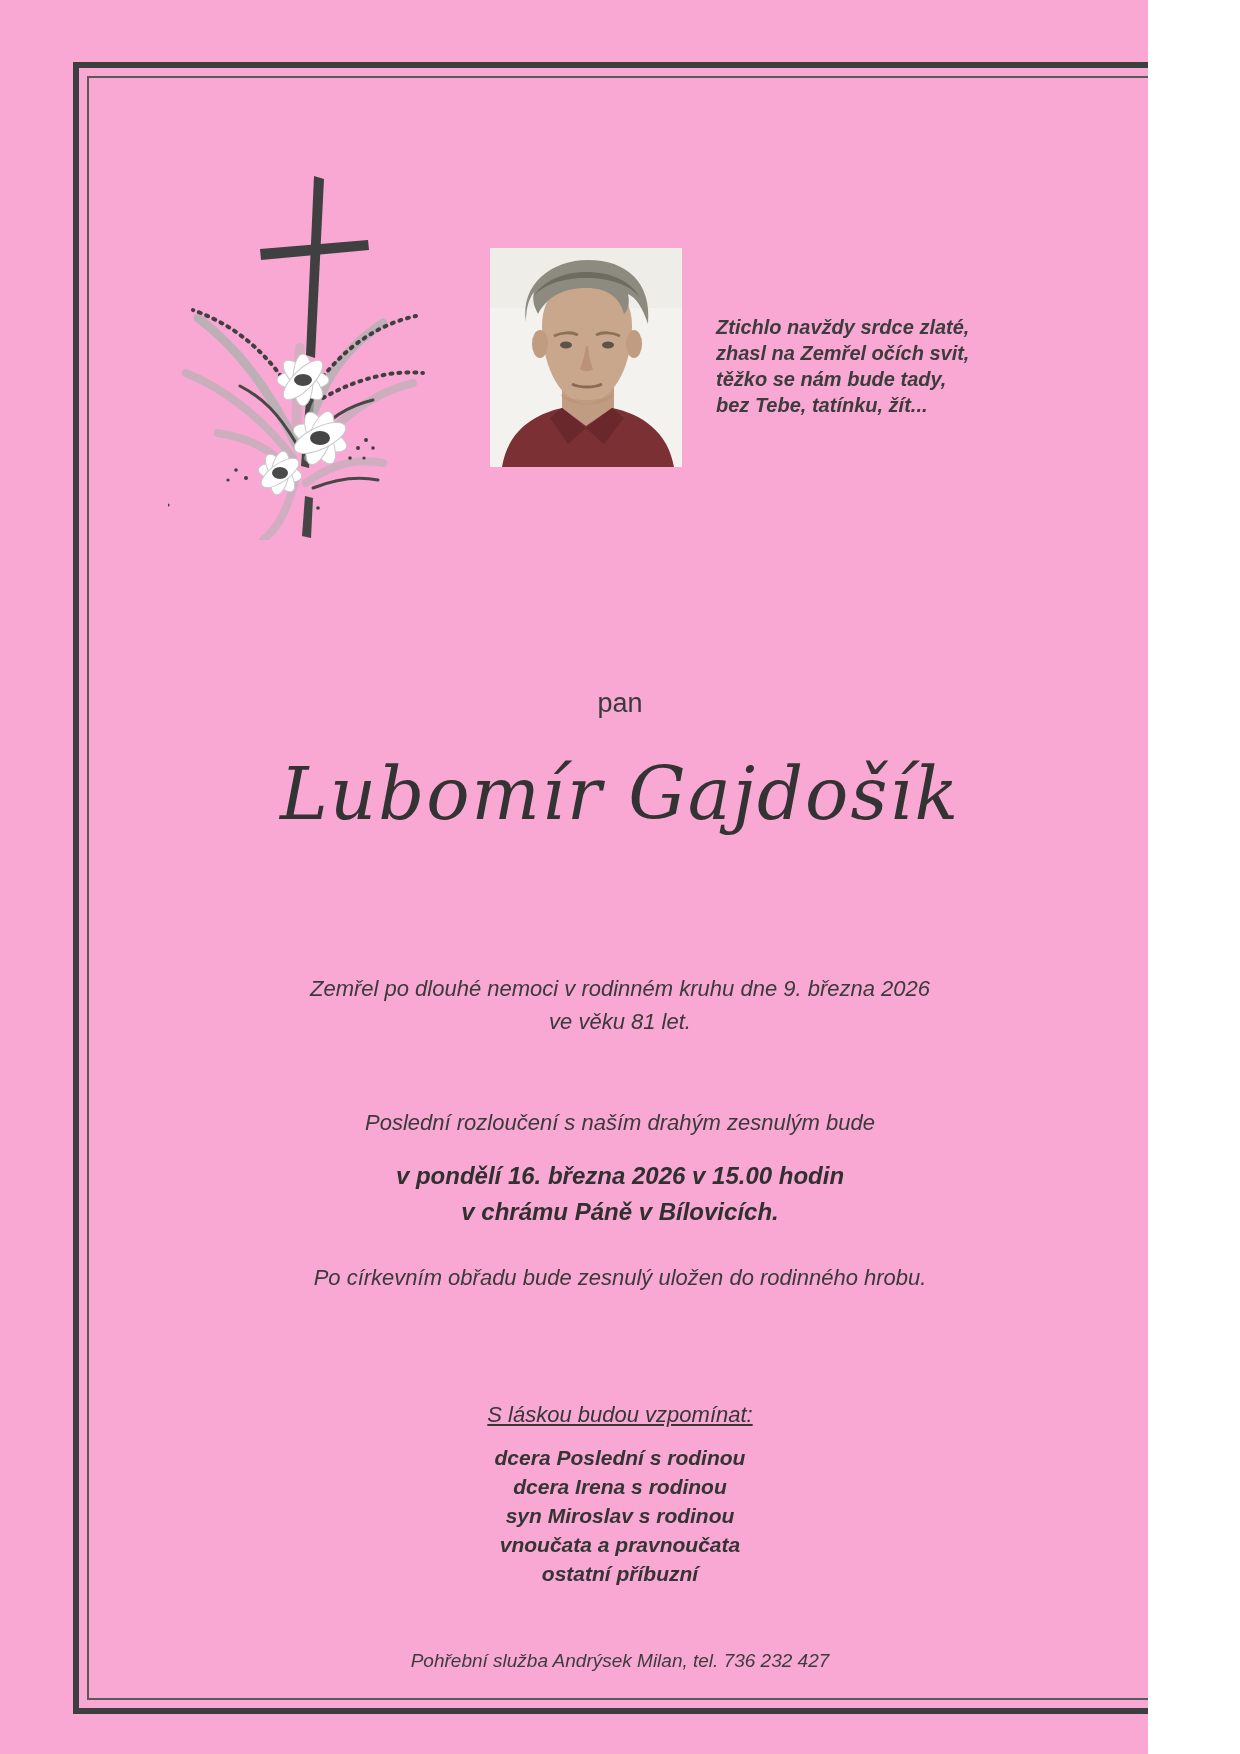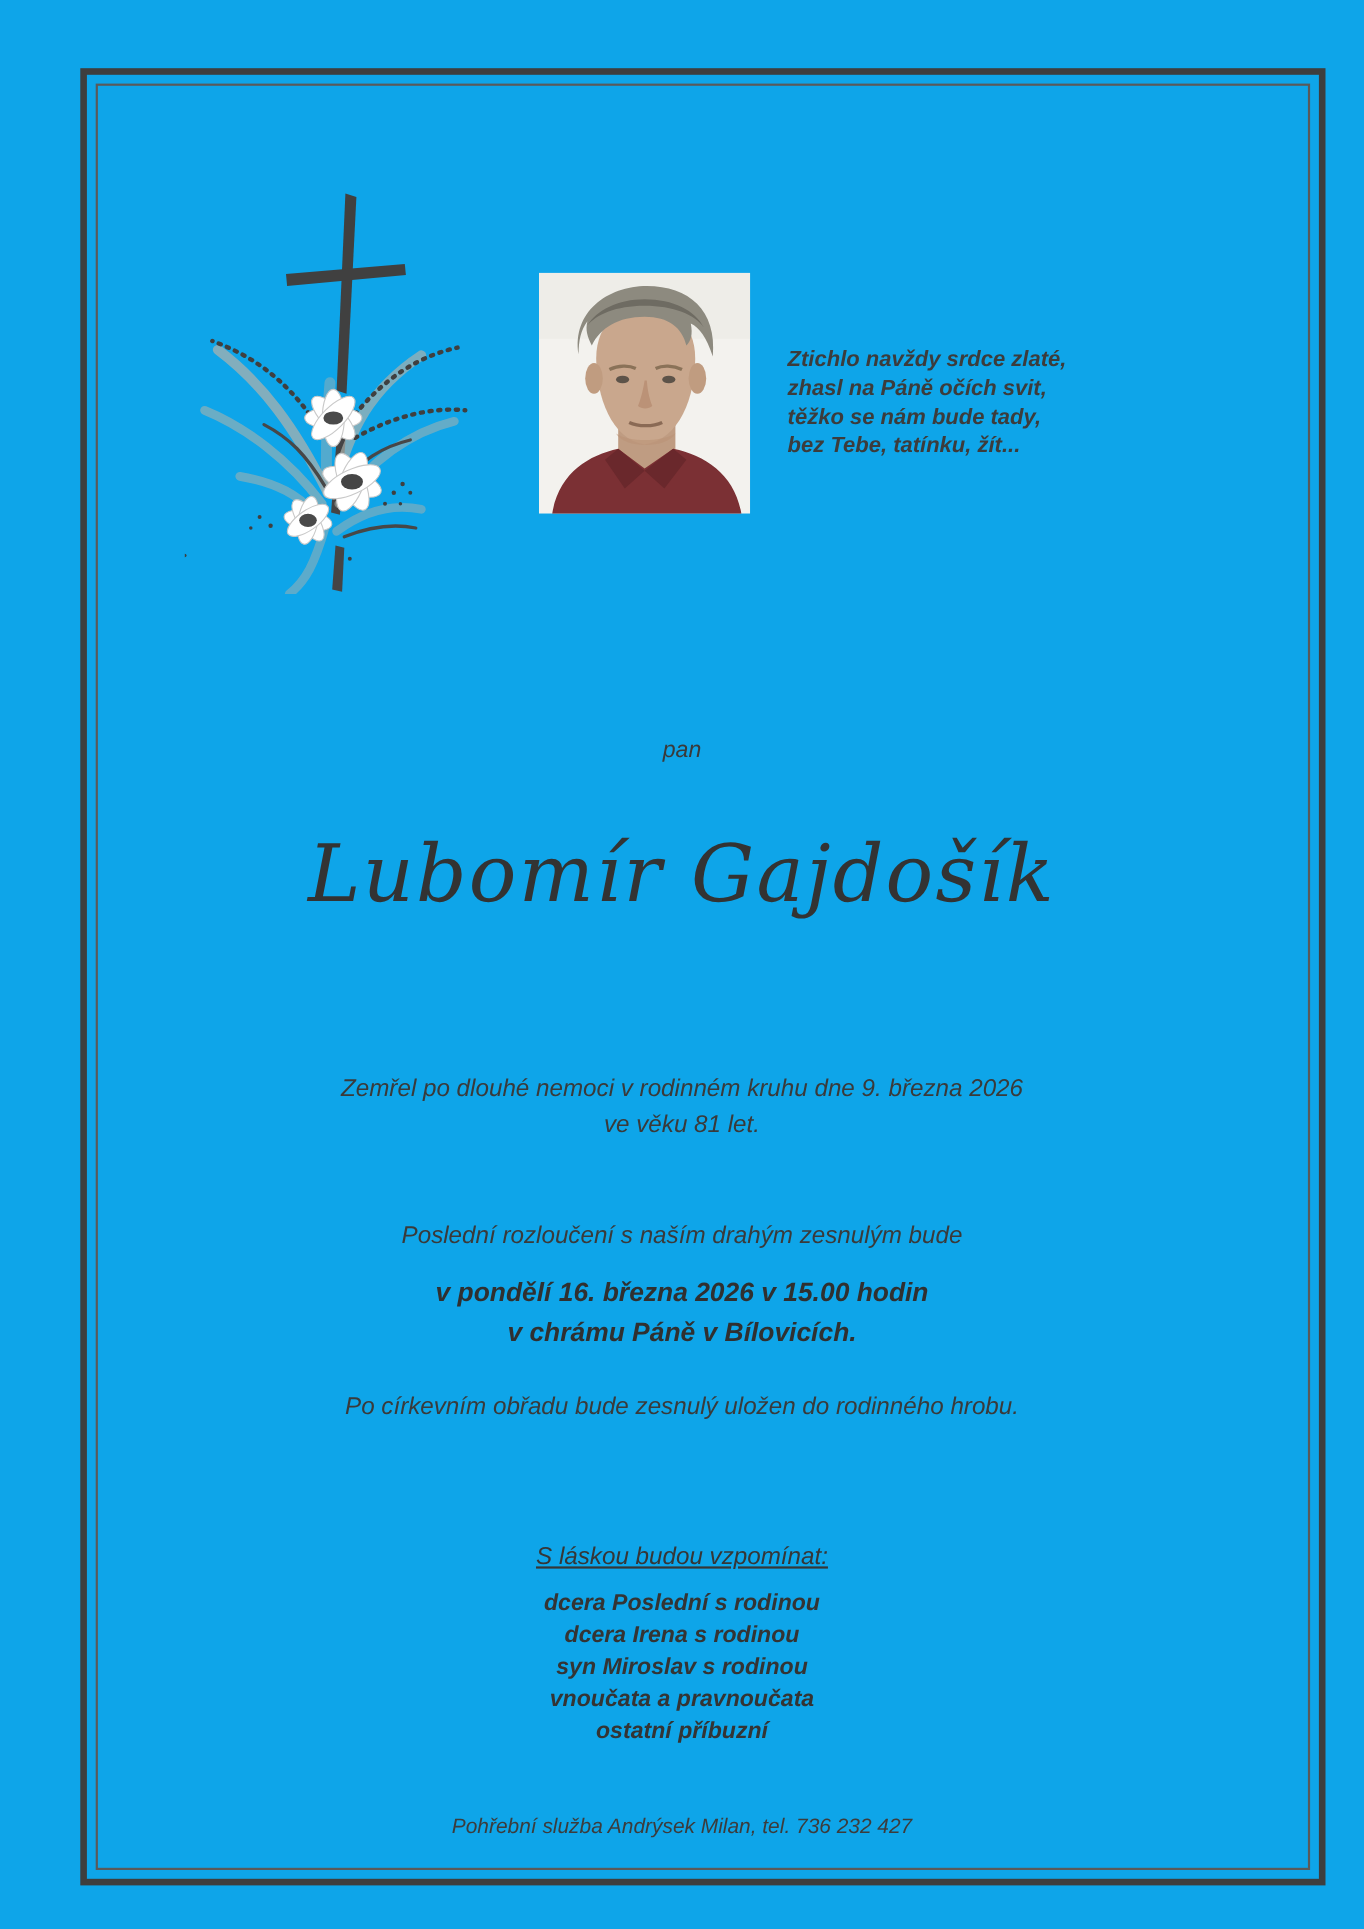--- a/index.html
+++ b/index.html
@@ -1,19 +1,19 @@
 <!DOCTYPE html>
 <html><head>
 <meta charset="utf-8">
 <style>
   html,body{margin:0;padding:0;background:#ffffff;}
   .page{
     position:relative;
-    width:1240px;height:1754px;
-    background:#0ea5e9;
+    width:1148px;height:1754px;
+    background:#f9a8d4;
     font-family:"Liberation Sans", sans-serif;
     color:#353535;
     overflow:hidden;
   }
   .outer-frame{
     position:absolute;
     left:73px;top:62px;width:1132px;height:1652px;
     border:6px solid #3e3e3e;
     box-sizing:border-box;
   }
@@ -36,22 +36,22 @@
   }
   .centerblock{
     position:absolute;left:100px;width:1040px;
     text-align:center;
   }
   .announcement{
     top:603px;
     font-style:italic;font-size:22px;line-height:33px;color:#383838;
   }
   .salutation{
-    top:670px;
-    font-style:italic;font-size:21px;color:#3a3a3a;
+    top:688px;
+    font-size:27px;color:#3a3a3a;
   }
   .deceased-name{
     top:752px;
     font-family:"DejaVu Serif", serif;
     font-style:italic;
     font-size:72px;
     letter-spacing:2px;
     color:#333333;
   }
   .death-info{
@@ -194,21 +194,21 @@
 
     <path d="M96,98 C94,110 92,116 90,121 C93,124 100,124 103,121 C101,116 99,110 98,98" fill="#bb9277"></path>
 
     <path d="M82,136 C90,140 104,140 112,136" stroke="#8a6a55" stroke-width="3" fill="none"></path>
 
     <path d="M70,146 C82,154 110,154 124,146 C116,160 78,160 70,146 Z" fill="#bb9277" opacity="0.6"></path>
   </svg>
 
   <div class="poem">
     <div>Ztichlo navždy srdce zlaté,</div>
-    <div>zhasl na Páně očích svit,</div>
+    <div>zhasl na Zemřel očích svit,</div>
     <div>těžko se nám bude tady,</div>
     <div>bez Tebe, tatínku, žít...</div>
   </div>
 
 
   <div class="centerblock salutation">pan</div>
 
   <div class="centerblock deceased-name">Lubomír Gajdošík</div>
 
   <div class="centerblock death-info">

